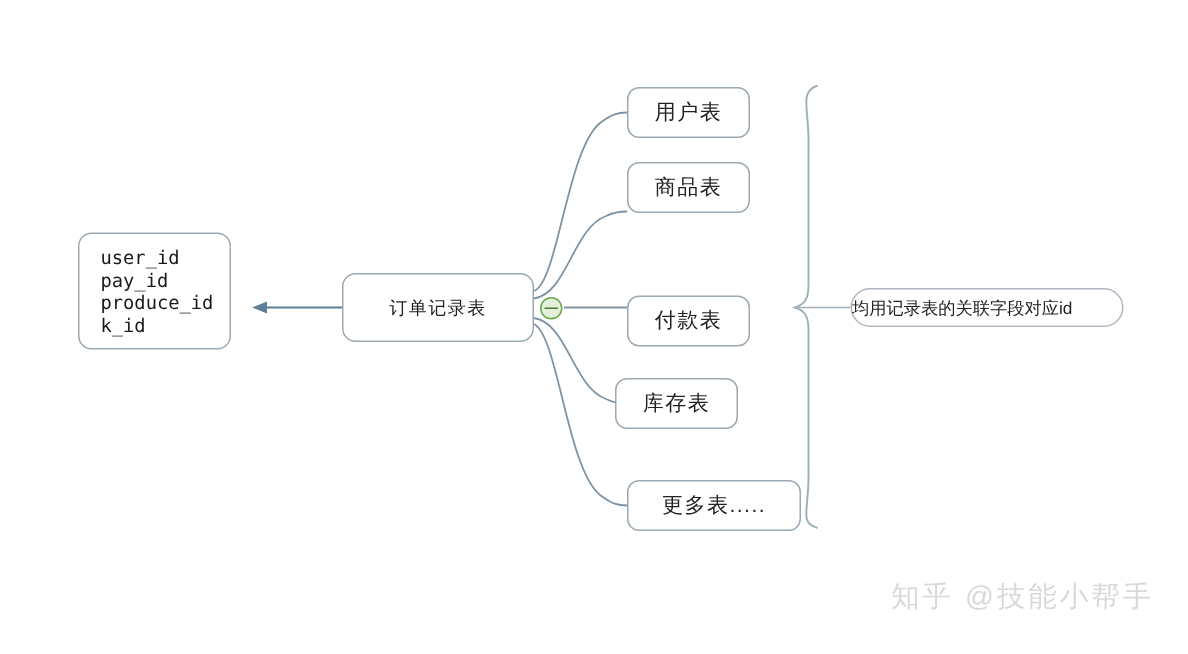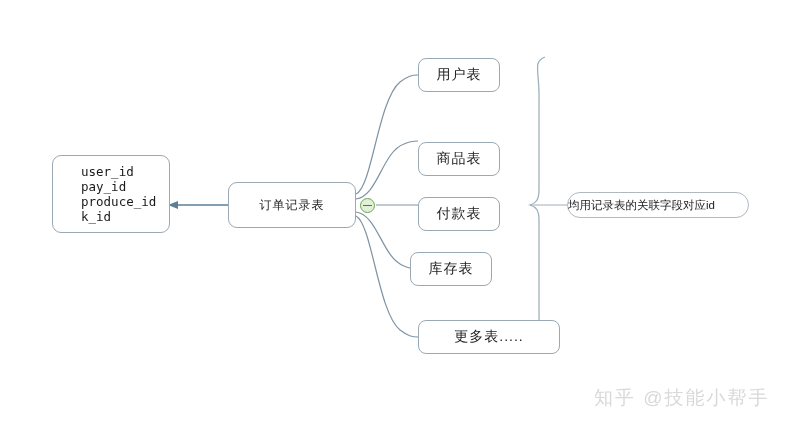--- a/index.html
+++ b/index.html
@@ -39,42 +39,42 @@
     top: 182px;
     width: 128px;
     height: 46px;
     border-radius: 9px;
     font-size: 12px;
     letter-spacing: 1px;
   }
   .node-fields {
     left: 52px;
     top: 155px;
-    width: 118px;
+    width: 102px;
     height: 78px;
     border-radius: 9px;
     justify-content: flex-start;
     align-items: center;
-    padding-left: 28px;
+    padding-left: 14px;
   }
   .fields-text {
     font-family: "DejaVu Sans Mono", "Liberation Mono", monospace;
     font-size: 12.5px;
     line-height: 15px;
     color: #1a1a1a;
     white-space: pre;
   }
   .leaf {
     width: 82px;
     height: 34px;
     font-size: 14px;
     letter-spacing: 1px;
   }
   .leaf-wide {
-    width: 142px;
+    width: 116px;
   }
   .annotation {
     position: absolute;
     left: 567px;
     top: 192px;
     width: 182px;
     height: 26px;
     box-sizing: border-box;
     border: 1px solid #b0b8c0;
     border-radius: 13px;
@@ -155,21 +155,21 @@
   <div class="node node-center">
     <span>订单记录表</span>
   </div>
 
   <div class="toggle"></div>
 
   <div class="node leaf" style="left:418px; top:58px;">
     <span>用户表</span>
   </div>
 
-  <div class="node leaf" style="left:418px; top:142px;">
+  <div class="node leaf" style="left:418px; top:108px;">
     <span>商品表</span>
   </div>
 
   <div class="node leaf" style="left:418px; top:197px;">
     <span>付款表</span>
   </div>
 
   <div class="node leaf" style="left:410px; top:252px;">
     <span>库存表</span>
   </div>

